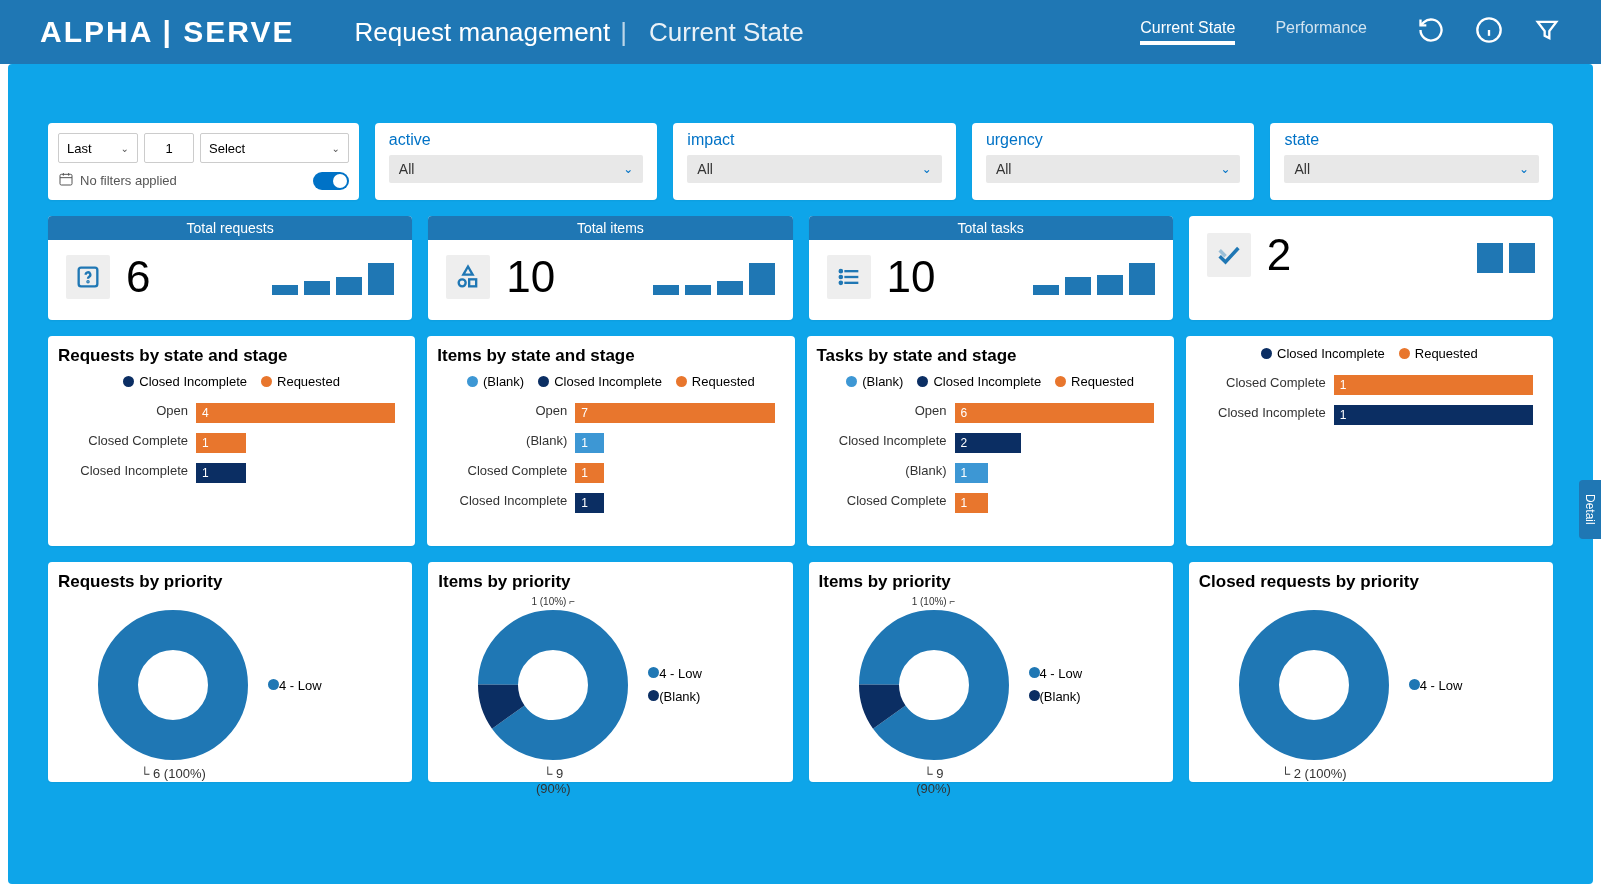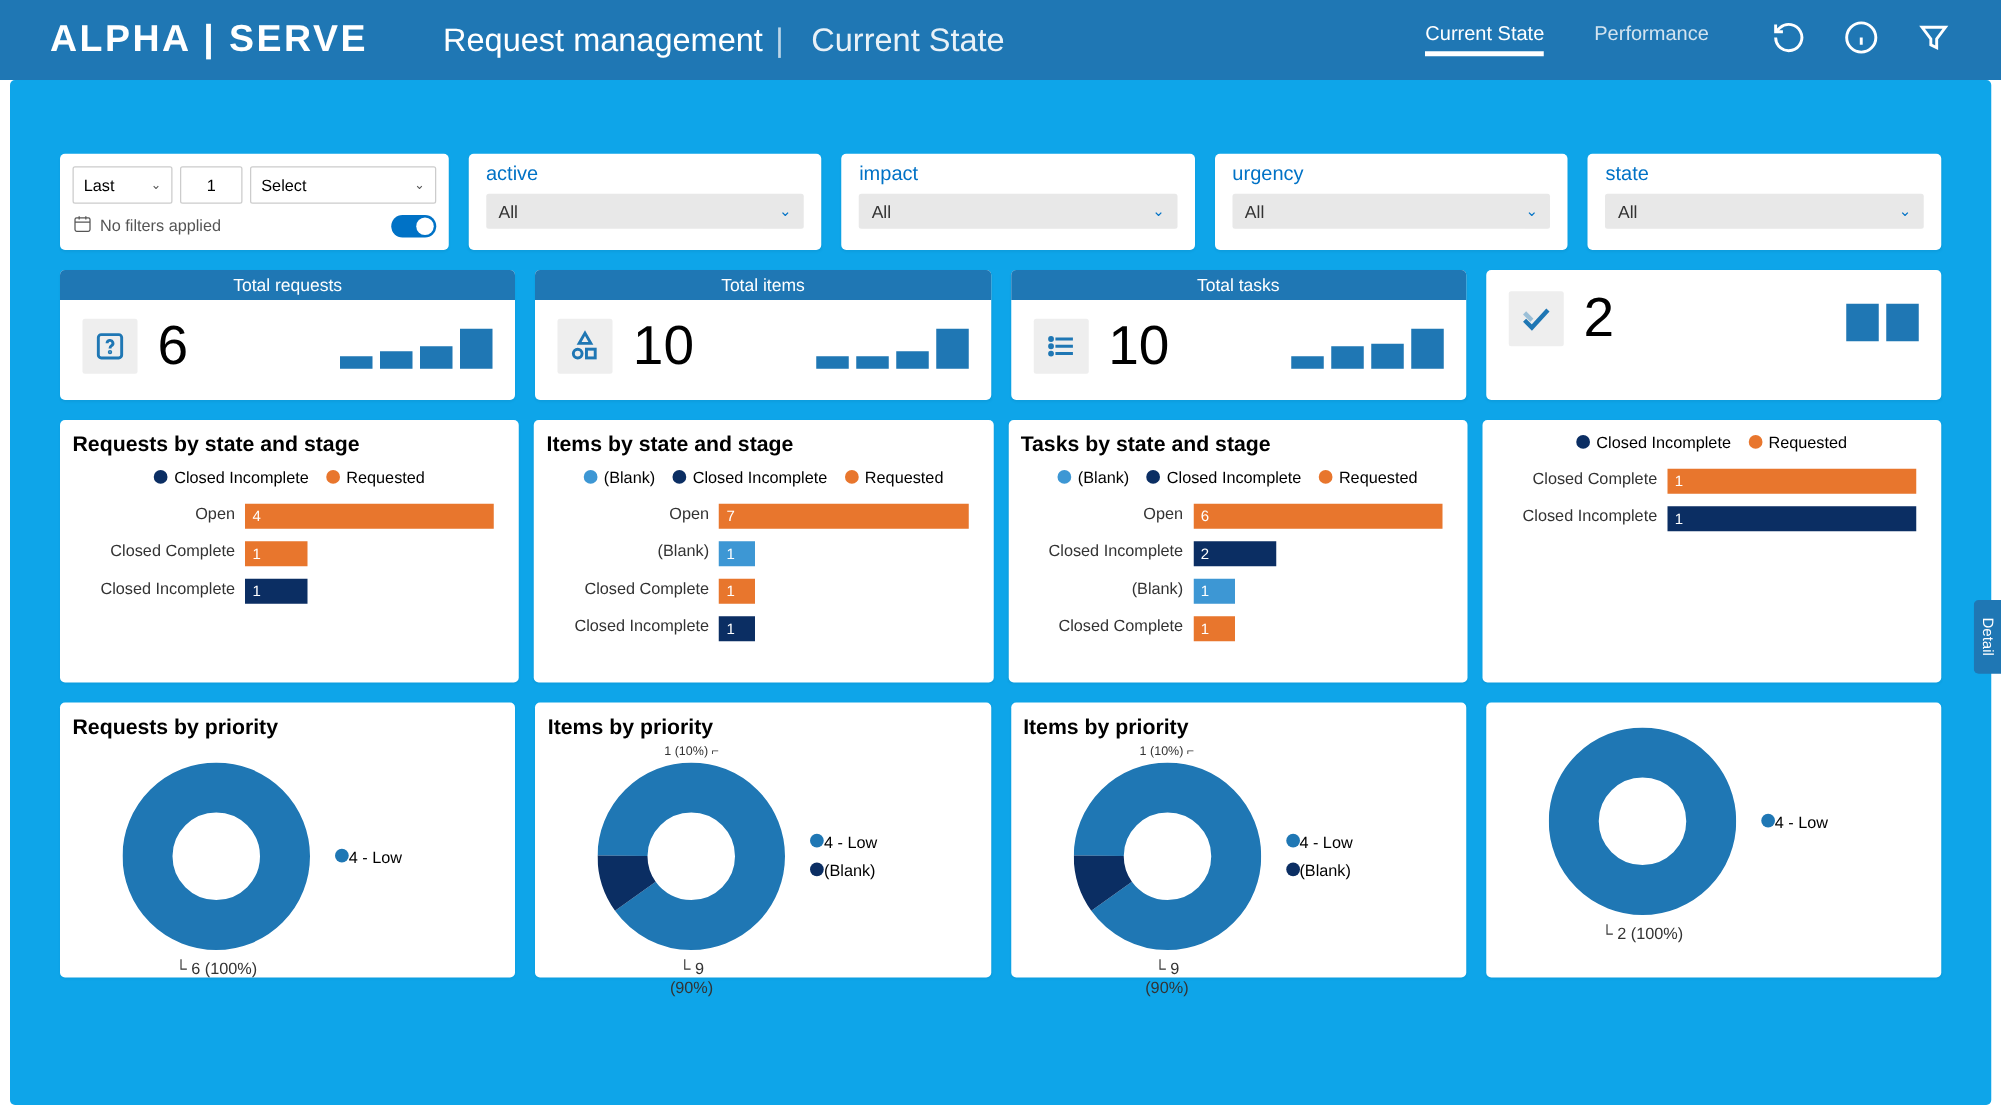--- a/index.html
+++ b/index.html
@@ -381,20 +381,21 @@
             </svg>
         <div class="donut-label-bottom">└ 9<br>(90%)</div>
       </div>
       <div class="donut-legend">
             <span><span class="dot" style="background:#1f77b4"></span>4 - Low</span>
             <span><span class="dot" style="background:#0b2e63"></span>(Blank)</span>
           </div>
     </div>
       </div>
       <div class="card donut-card">
+        <div class="chart-title">Closed requests by priority</div>
     <div class="donut-body">
       <div class="donut">
         
         <svg viewBox="0 0 150 150">
               <circle cx="75" cy="75" r="55" fill="none" stroke="#1f77b4" stroke-width="40" stroke-dasharray="345.57519189487726 0" stroke-dashoffset="86.39379797371932" transform="rotate(-90 75 75)"></circle>
               <circle cx="75" cy="75" r="32" fill="#fff"></circle>
             </svg>
         <div class="donut-label-bottom">└ 2 (100%)</div>
       </div>
       <div class="donut-legend">

